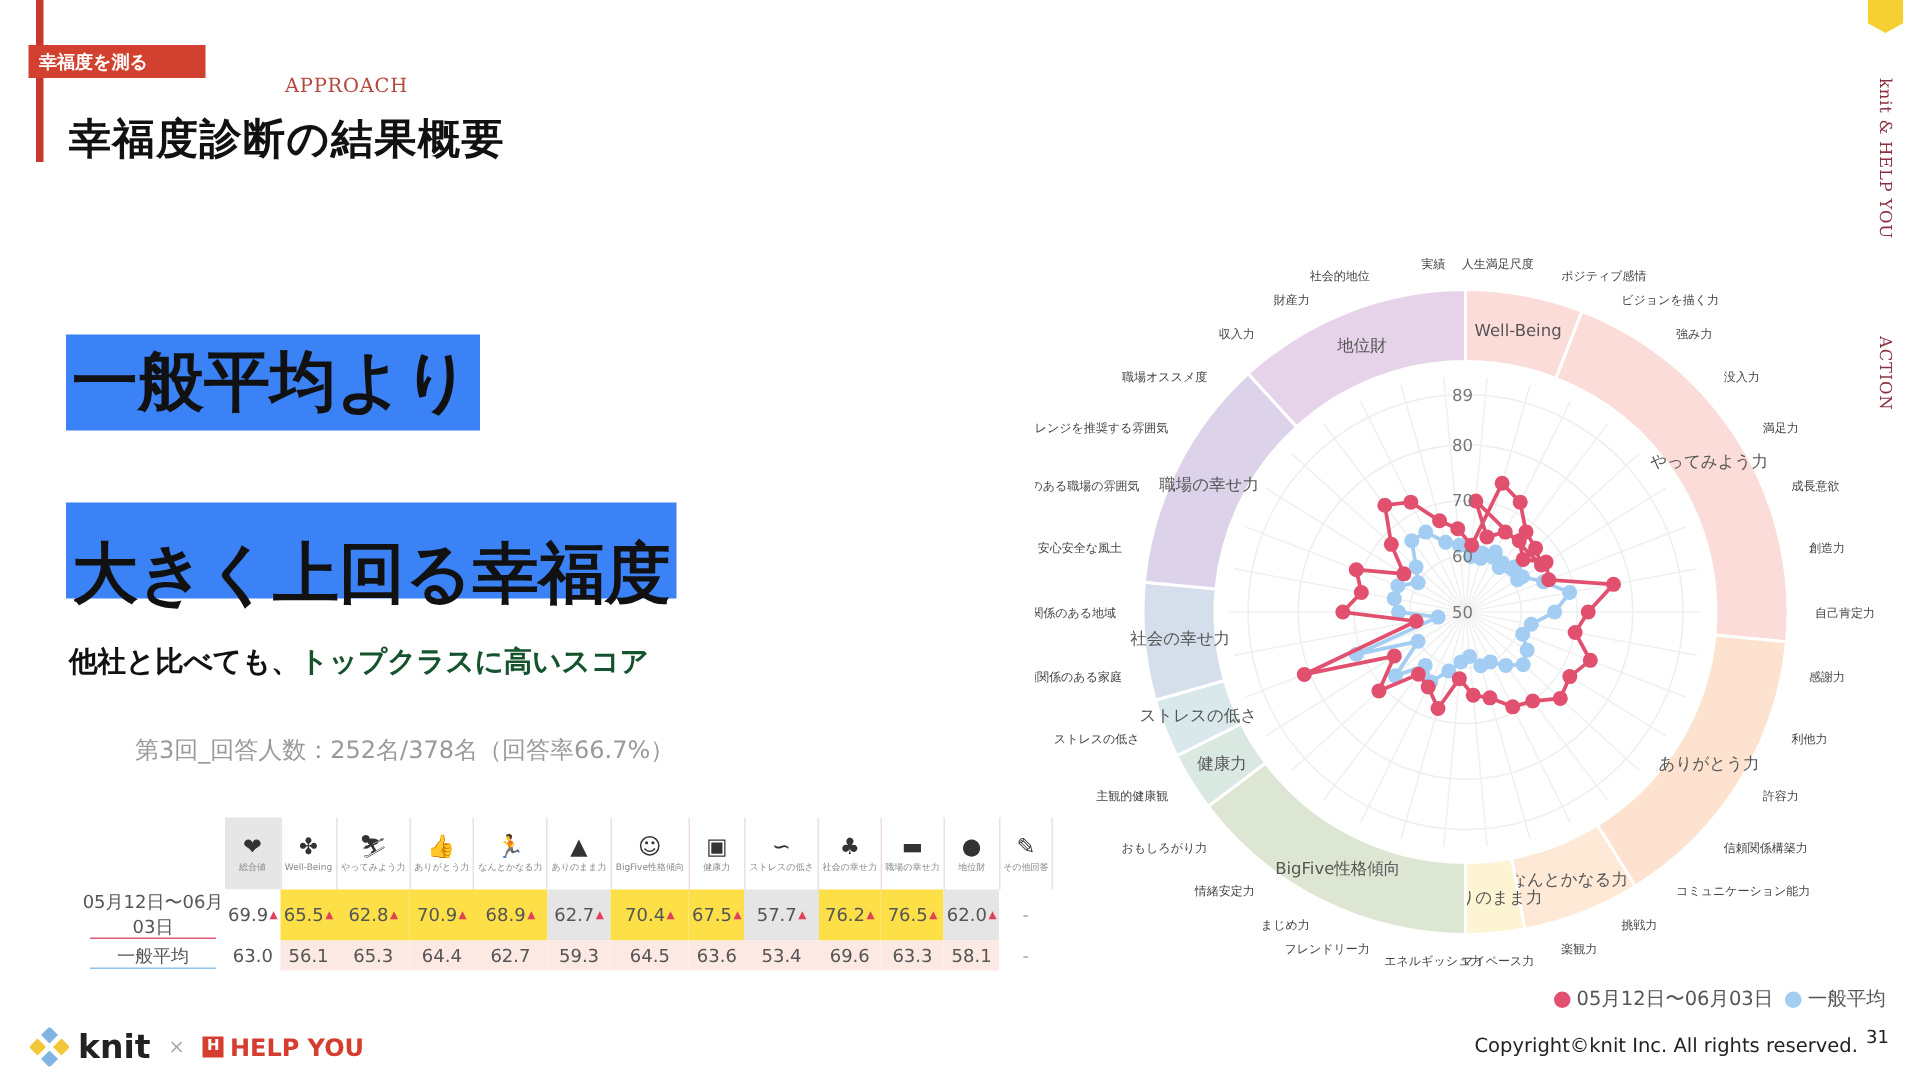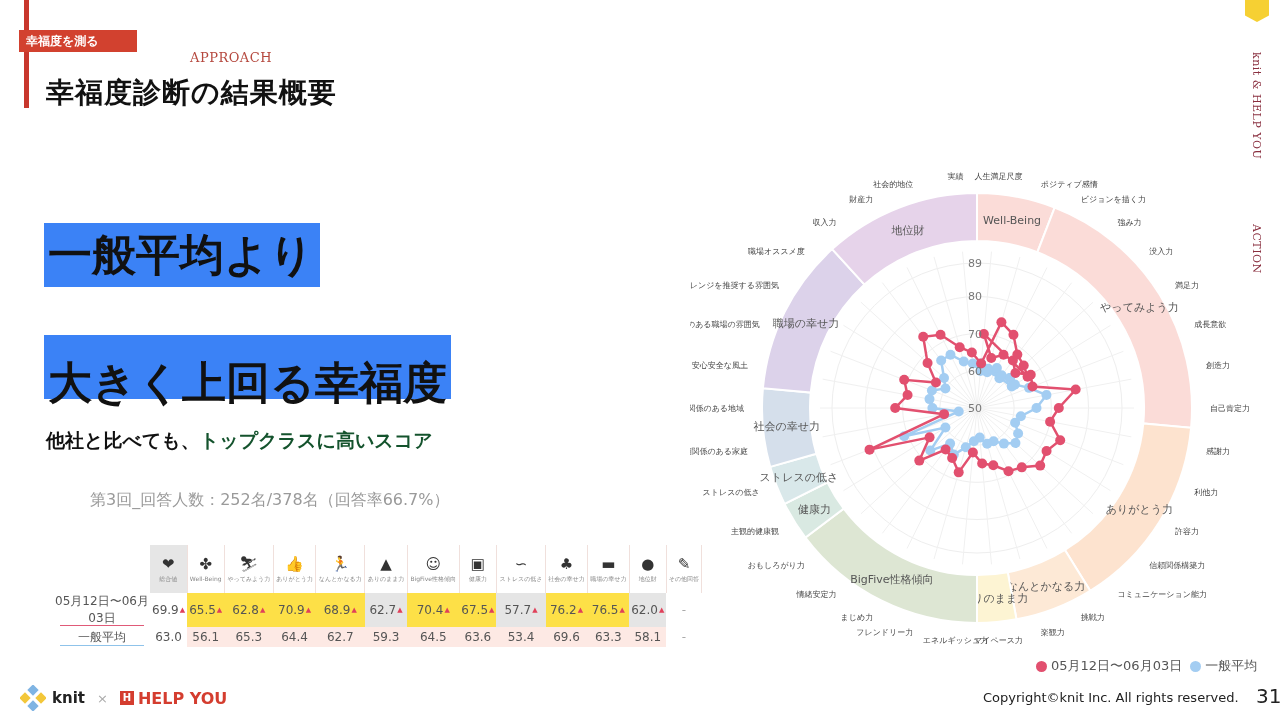--- a/index.html
+++ b/index.html
@@ -46,26 +46,26 @@
   .row td.other { background: #fff; color: #aaa; }
   .up { color: #e0405a; font-size: 7px; vertical-align: 2px; margin-left: 1px; }
 
   
   .radar { position: absolute; left: 690px; top: 170px; width: 580px; height: 490px; }
   .legend { position: absolute; left: 1036px; top: 657px; font-size: 13px; color: #555; display: flex; align-items: center; gap: 4px; }
   .legend .dot { width: 11px; height: 11px; border-radius: 50%; display: inline-block; }
 
   
   .footer-logo { position: absolute; left: 20px; top: 685px; display: flex; align-items: center; gap: 6px; }
-  .knit-text { font-size: 15px; font-weight: bold; color: #222; }
+  .knit-text { font-size: 22px; font-weight: bold; color: #222; }
   .times { color: #aaa; font-size: 13px; margin: 0 6px; }
   .helpyou { display: flex; align-items: center; gap: 4px; color: #d43d2f; font-weight: bold; font-size: 16px; }
   .hy-box { width: 14px; height: 14px; background: #d43d2f; color: #fff; font-size: 10px; line-height: 14px; text-align: center; }
   .copyright { position: absolute; left: 983px; top: 690px; font-size: 13px; color: #222; }
-  .page-num { position: absolute; left: 1244px; top: 684px; font-size: 20px; color: #222; margin-left: 12px; }
+  .page-num { position: absolute; left: 1244px; top: 684px; font-size: 12px; color: #222; }
 </style>
 </head>
 <body>
 
 <div class="accent-bar"></div>
 <div class="section-tag">幸福度を測る</div>
 <div class="approach">APPROACH</div>
 <div class="page-title">幸福度診断の結果概要</div>
 <div class="corner-flag"></div>
 <div class="vert-label vert-1">knit &amp; HELP YOU</div>

